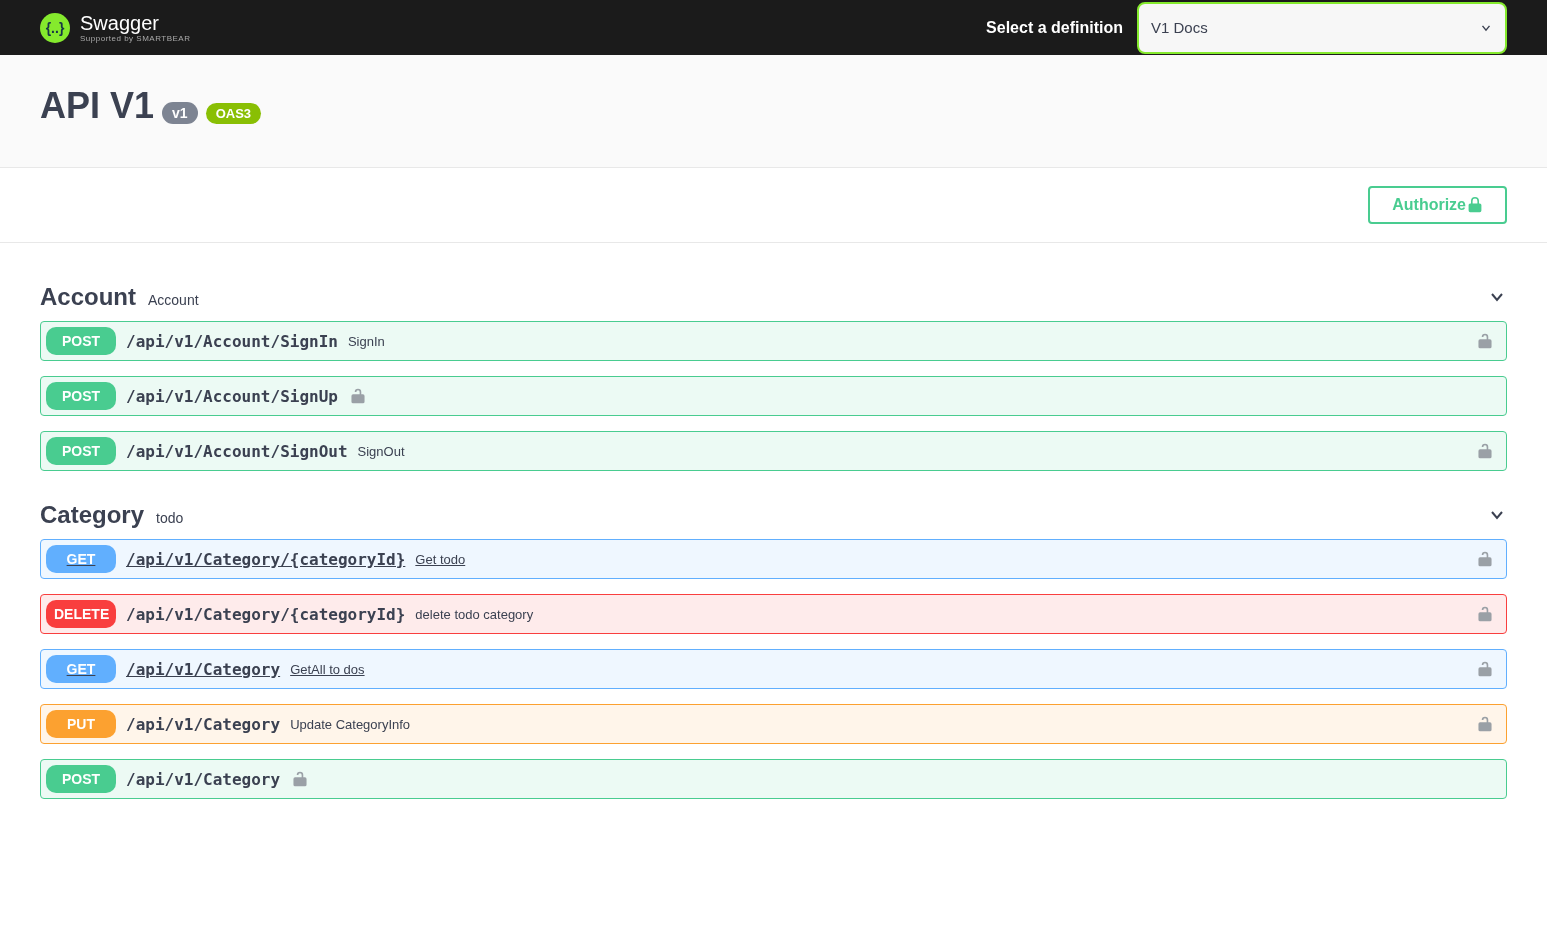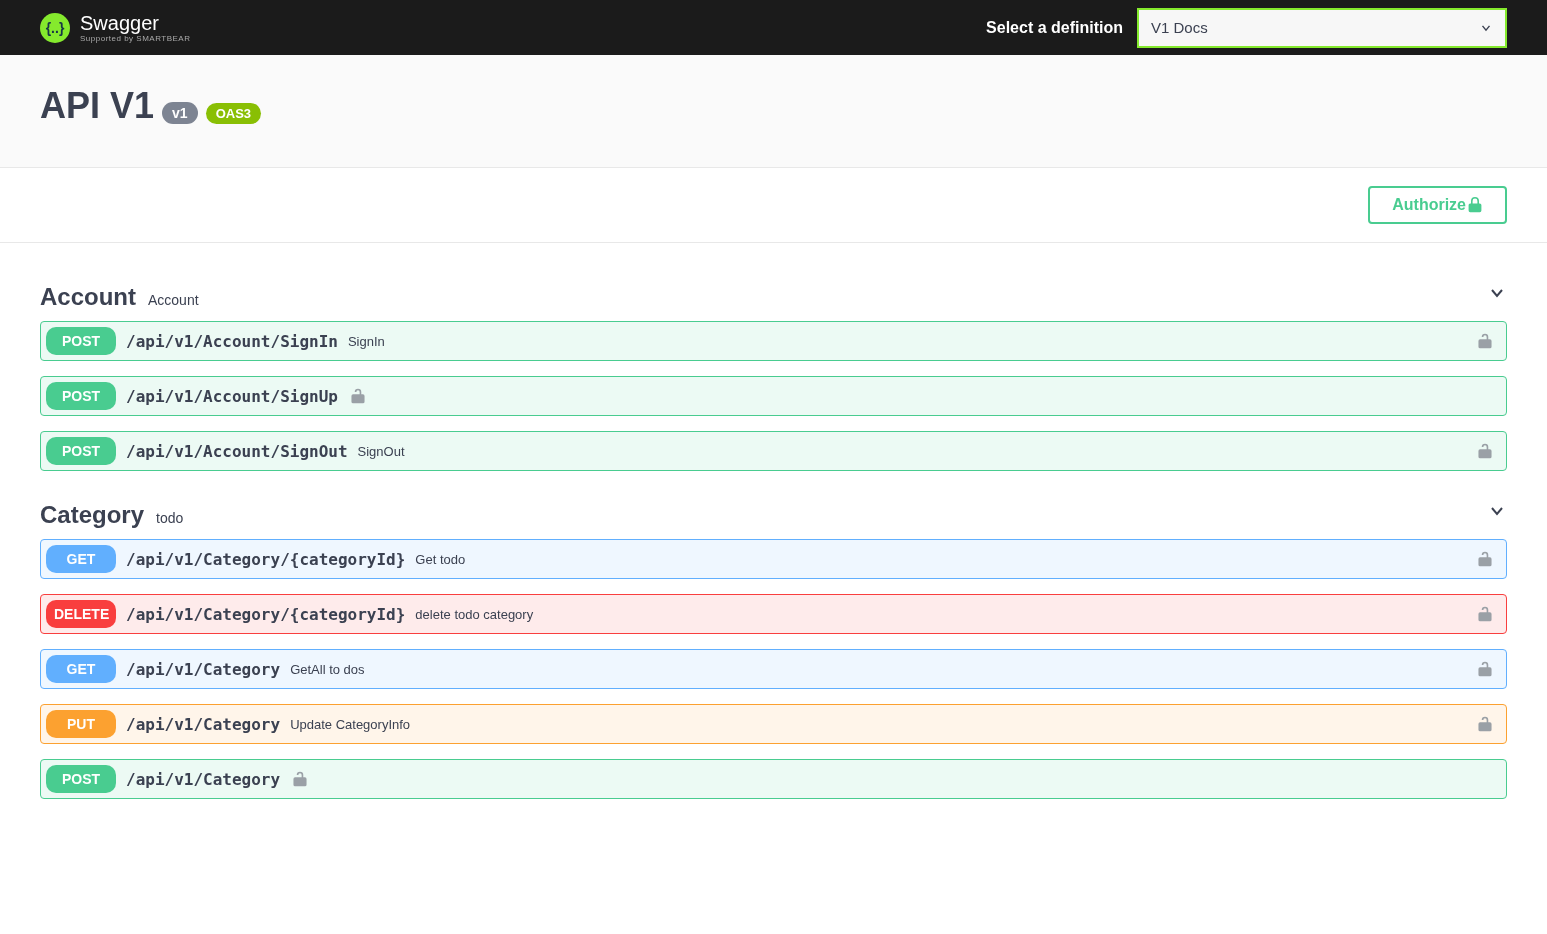--- a/index.html
+++ b/index.html
@@ -5,38 +5,38 @@
   * { box-sizing: border-box; margin: 0; padding: 0; }
   body { font-family: -apple-system, BlinkMacSystemFont, "Segoe UI", sans-serif; background: #fff; color: #3b4151; }
   .topbar { background: #1b1b1b; height: 55px; display: flex; align-items: center; justify-content: space-between; padding: 0 40px; }
   .brand { display: flex; align-items: center; gap: 10px; }
   .logo-circle { width: 30px; height: 30px; background: #85ea2d; border-radius: 50%; display: flex; align-items: center; justify-content: center; color: #173647; font-weight: bold; font-size: 14px; }
   .logo-text { display: flex; flex-direction: column; line-height: 1; }
   .logo-main { color: #fff; font-size: 20px; font-weight: 400; }
   .logo-sub { color: #aaa; font-size: 8px; letter-spacing: 0.5px; margin-top: 2px; }
   .def-sel { display: flex; align-items: center; gap: 14px; text-align: center; }
   .def-label { color: #fff; font-weight: 700; font-size: 16px; }
-  .def-select { width: 370px; height: 40px; border: 2px solid #85ea2d; background: #f7f7f7; border-radius: 0; padding: 4px 12px; display: flex; align-items: center; justify-content: space-between; cursor: pointer; }
+  .def-select { width: 370px; height: 52px; border: 2px solid #85ea2d; background: #f7f7f7; border-radius: 8px; padding: 4px 12px; display: flex; align-items: center; justify-content: space-between; cursor: pointer; }
   .def-value { font-size: 15px; color: #3b4151; }
   .info-section { padding: 30px 40px 40px; background: #fafafa; border-bottom: 1px solid #e8e8e8; }
   .info-title { font-size: 36px; font-weight: 700; display: inline-flex; align-items: baseline; gap: 8px; }
   .badge-v { background: #7d8492; color: #fff; border-radius: 50px; padding: 3px 10px; font-size: 14px; font-weight: 700; vertical-align: middle; }
   .badge-oas { background: #89bf04; color: #fff; border-radius: 50px; padding: 3px 10px; font-size: 13px; font-weight: 700; vertical-align: middle; }
   .spec-link { color: #4990e2; font-size: 14px; text-decoration: none; display: inline-block; margin-top: 6px; }
   .auth-wrapper { padding: 18px 40px; display: flex; justify-content: flex-end; border-bottom: 1px solid #e8e8e8; }
   .authorize-btn { border: 2px solid #49cc90; color: #49cc90; background: transparent; padding: 8px 22px; font-size: 16px; font-weight: 700; border-radius: 4px; display: inline-flex; align-items: center; gap: 1px; cursor: pointer; }
   .main { padding: 10px 40px 40px; }
   .tag-section { margin-top: 20px; }
-  .tag-header { display: flex; align-items: flex-start; justify-content: space-between; padding: 10px 0; cursor: pointer; }
+  .tag-header { display: flex; align-items: center; justify-content: space-between; padding: 10px 0; cursor: pointer; }
   .tag-left { display: flex; align-items: baseline; gap: 12px; }
   .tag-name { font-size: 24px; font-weight: 700; color: #3b4151; }
   .tag-desc { font-size: 14px; color: #3b4151; }
   .opblock { border-radius: 4px; margin: 0 0 15px; border: 1px solid; display: flex; align-items: center; padding: 5px; cursor: pointer; }
   .opblock.post { background: rgba(73,204,144,0.1); border-color: #49cc90; }
-  .opblock.get  { background: rgba(97,175,254,0.1); border-color: #61affe; }
+  .opblock.get  { background: rgba(97,175,254,0.1); border-color: #61affe; text-decoration: underline; }
   .opblock.delete { background: rgba(249,62,62,0.1); border-color: #f93e3e; }
   .opblock.put  { background: rgba(252,161,48,0.1); border-color: #fca130; }
   .method { color: #fff; font-weight: 700; text-align: center; border-radius: 10px; width: 70px; padding: 6px 8px; font-size: 14px; margin-right: 10px; }
   .method.post { background: #49cc90; }
   .method.get { background: #61affe; }
   .method.delete { background: #f93e3e; }
   .method.put { background: #fca130; }
   .op-path { font-family: "Consolas", monospace; font-size: 16px; font-weight: 600; margin-right: 10px; color: #3b4151; }
   .op-summary { font-size: 13px; color: #3b4151; flex: 1; }
   .lock-ic { width: 20px; color: #7d8492; margin-right: 6px; }

